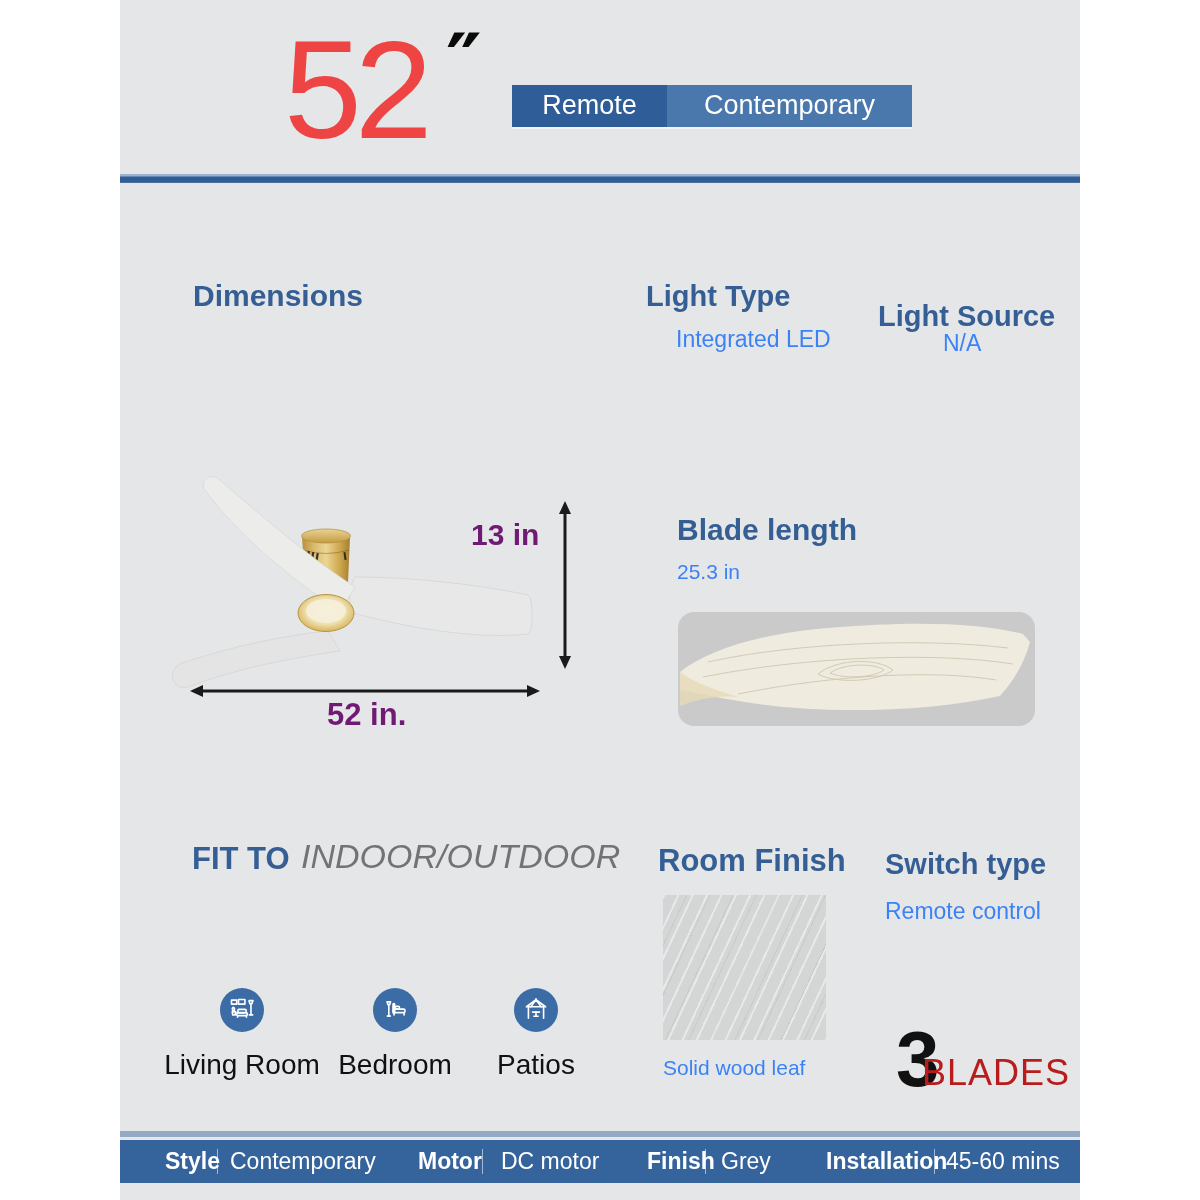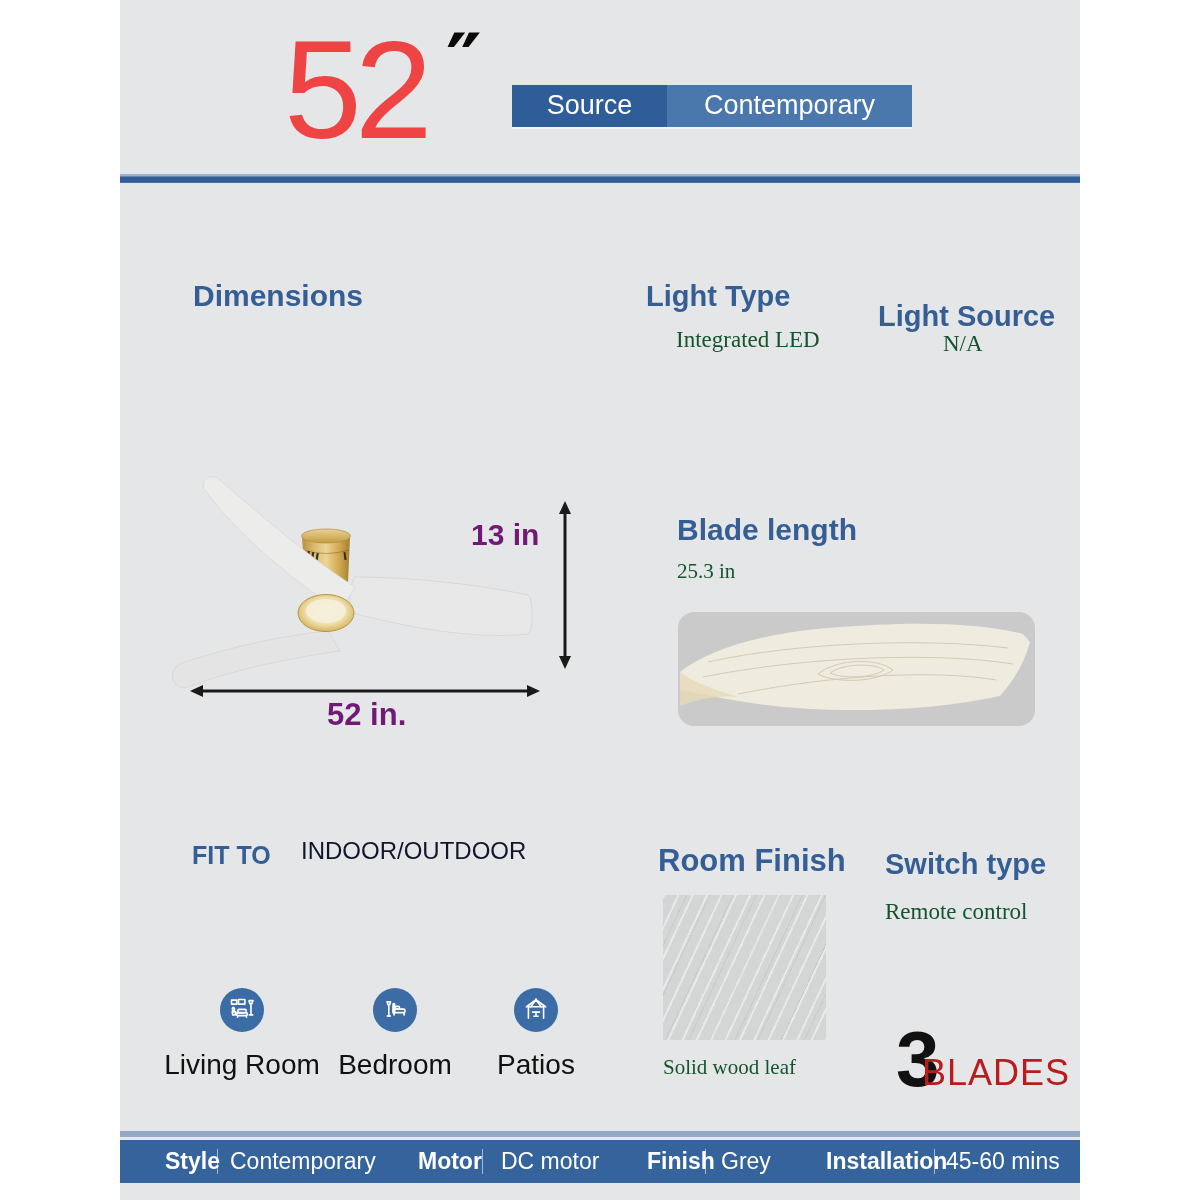--- a/index.html
+++ b/index.html
@@ -15,21 +15,21 @@
   .size-number{left:284px;top:20px;font-size:140px;font-weight:400;letter-spacing:-7px;color:#ef4444;line-height:1;}
   .inch-mark{left:446px;top:24px;font-size:80px;font-weight:bold;color:#0a0a0a;font-family:"DejaVu Sans",sans-serif;line-height:1;}
   .badge{left:512px;top:85px;height:42px;display:flex;box-shadow:0 2px 0 rgba(255,255,255,.5);}
   .badge-seg{display:flex;align-items:center;justify-content:center;color:#fff;font-size:27px;}
   .badge-model{width:155px;background:#2e5d97;}
   .badge-style{width:245px;background:#4a78ad;}
   .divider{left:120px;top:174px;width:960px;height:9px;
     background:linear-gradient(180deg,#9db1cc 0%,#9db1cc 18%,#2e5d97 38%,#2e5d97 82%,#56799f 100%);}
   
   .h-blue{font-weight:bold;color:#355f94;}
-  .val{color:#14532d;font-family:Liberation Serif, serif;}
+  .val{color:#3b82f6;}
   
   .fan-svg{left:150px;top:455px;width:440px;height:300px;}
   .dim-label{font-weight:bold;color:#701a75;}
   
   .blade-panel{left:678px;top:612px;width:357px;height:114px;border-radius:16px;background:#c9cac9;overflow:hidden;}
   
   .room{top:988px;width:160px;text-align:center;}
   .room-circle{width:44px;height:44px;border-radius:50%;background:#3c6ca6;margin:0 auto;display:flex;align-items:center;justify-content:center;}
   .room-label{margin-top:18px;font-size:28px;color:#111;}
   
@@ -49,21 +49,21 @@
   .room-glyph{stroke:#fff;stroke-width:1.4;fill:none;stroke-linecap:round;stroke-linejoin:round;}
 </style>
 </head>
 <body>
 
 <div class="panel"></div>
 
 <div class="abs size-number">52</div>
 <div class="abs inch-mark">″</div>
 <div class="abs badge">
-  <div class="badge-seg badge-model">Source</div>
+  <div class="badge-seg badge-model">Remote</div>
   <div class="badge-seg badge-style">Contemporary</div>
 </div>
 <div class="abs divider"></div>
 
 <div class="abs h-blue" style="left:193px;top:279px;font-size:30px;">Dimensions</div>
 <div class="abs h-blue" style="left:646px;top:281px;font-size:29px;">Light Type</div>
 <div class="abs val" style="left:676px;top:327px;font-size:23px;">Integrated LED</div>
 <div class="abs h-blue" style="left:878px;top:281px;font-size:29px;margin-top:20px;">Light Source</div>
 <div class="abs val" style="left:943px;top:331px;font-size:23px;">N/A</div>
 
@@ -134,22 +134,22 @@
     <g stroke="#d2cab4" stroke-width="1" fill="none">
       <path d="M30,50 C120,30 250,26 330,36"></path>
       <path d="M25,65 C130,44 260,40 335,52"></path>
       <path d="M60,82 C160,62 260,58 318,68"></path>
       <path d="M140,62 C160,46 200,46 215,58 C200,70 158,72 140,62 Z"></path>
       <path d="M152,61 C166,51 196,51 206,58 C196,66 164,67 152,61 Z"></path>
     </g>
   </svg>
 </div>
 
-<div class="abs h-blue" style="left:192px;top:842px;font-size:25px;">FIT TO</div>
-<div class="abs" style="left:301px;top:838px;font-size:24px;color:#0f172a;">INDOOR/OUTDOOR</div>
+<div class="abs h-blue" style="left:192px;top:842px;font-size:31px;">FIT TO</div>
+<div class="abs" style="left:301px;top:838px;font-size:34px;color:#737373;font-style:italic;">INDOOR/OUTDOOR</div>
 
 <div class="abs room" style="left:162px;">
   <div class="room-circle">
     <svg class="room-glyph" width="28" height="28" viewBox="0 0 24 24">
       <rect x="3" y="3.5" width="4.5" height="3.5"></rect>
       <rect x="9" y="3" width="5.5" height="4"></rect>
       <path d="M18,4 h3.4 l-1,2.6 h-1.6 Z"></path>
         <path d="M19.7,6.8 V16"></path>
         <path d="M18.3,16.2 h2.8"></path>
       <path d="M3.6,13.5 h3 l-0.5,2.8 h-2 Z"></path>

